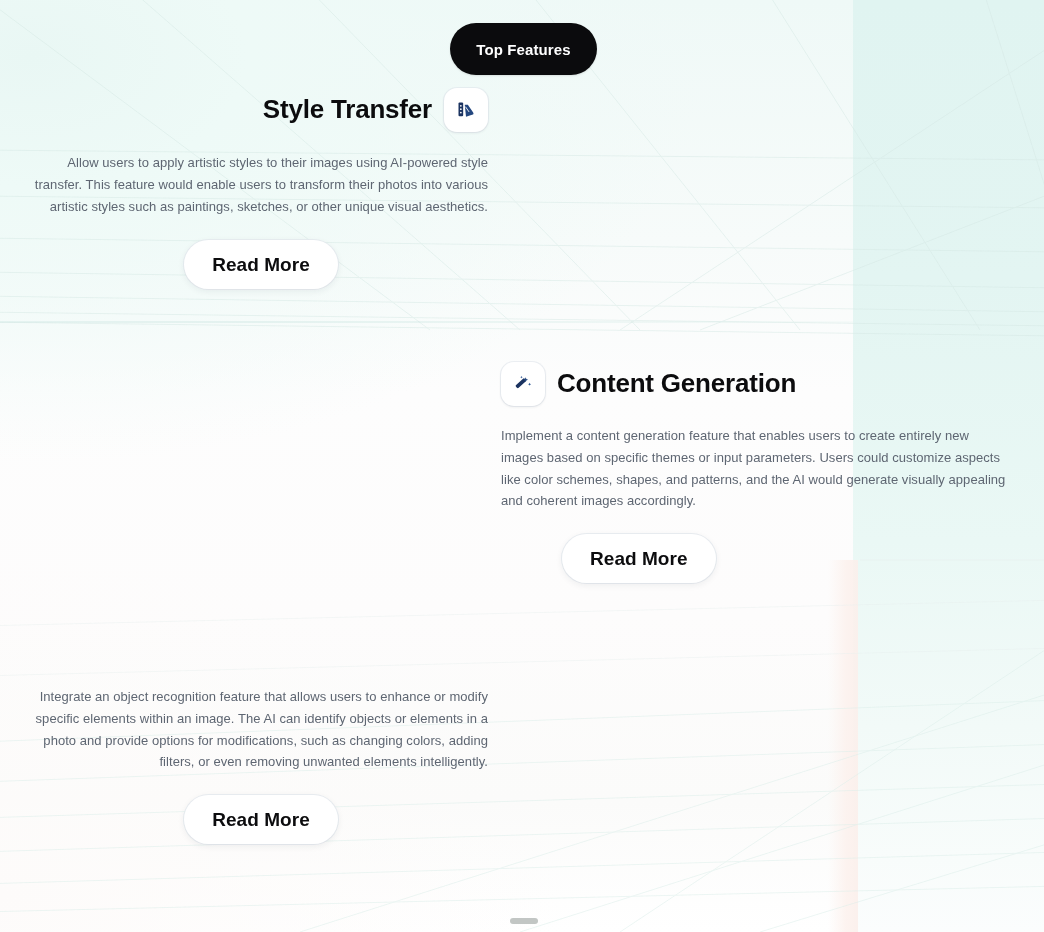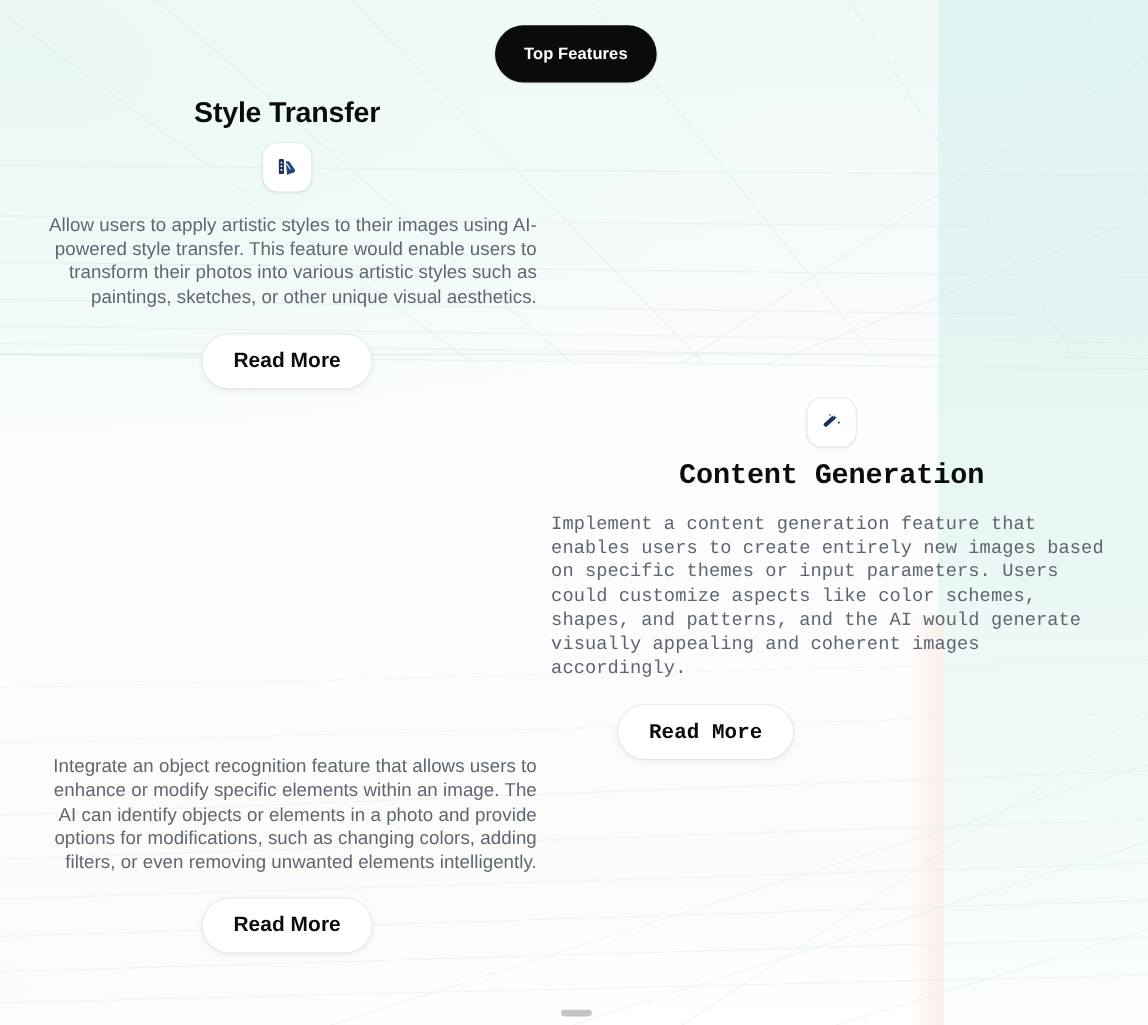--- a/index.html
+++ b/index.html
@@ -99,21 +99,20 @@
 
   
   .feature {
     position: absolute;
   }
 
   .feature-head {
     display: flex;
     align-items: center;
     gap: 12px;
-    flex-direction: column;
   }
   .feature.right .feature-head {
     justify-content: flex-end;
   }
   .feature.left .feature-head {
     justify-content: flex-start;
   }
 
   .feature-title {
     font-size: 26px;
@@ -131,21 +130,21 @@
     border-radius: 13px;
     background: #ffffff;
     box-shadow: 0 1px 3px rgba(20,30,45,0.09), 0 0 0 1px rgba(225,232,238,0.55);
     display: flex;
     align-items: center;
     justify-content: center;
   }
   .icon-tile svg { display: block; }
 
   .feature-desc {
-    font-size: 17px;
+    font-size: 13px;
     line-height: 21.8px;
     color: #5e6672;
     letter-spacing: 0.05px;
   }
   .feature.right .feature-desc { text-align: right; }
   .feature.left  .feature-desc { text-align: left; }
 
   .read-more {
     display: inline-flex;
     align-items: center;
@@ -245,21 +244,21 @@
             <path d="M11.6 8.4 L15.4 13.9" stroke="#ffffff" stroke-width="1.1" stroke-linecap="round"></path>
           </svg>
         </div>
       </div>
       <div class="feature-desc" style="margin-top:20px;">Allow users to apply artistic styles to their images using AI-powered style transfer. This feature would enable users to transform their photos into various artistic styles such as paintings, sketches, or other unique visual aesthetics.</div>
       <div class="rm-wrap center" style="margin-top:23px;">
         <div class="read-more">Read More</div>
       </div>
     </div>
 
-    <div class="feature left" style="left:501px; top:362px; width:510px;font-family:Liberation Mono, monospace;">
+    <div class="feature left" style="left:501px; top:362px; width:510px;">
       <div class="feature-head">
         <div class="icon-tile">
           <svg width="20" height="20" viewBox="0 0 24 24" fill="none">
             <rect x="2.6" y="14.1" width="14.2" height="4.6" rx="1.5" transform="rotate(-42 2.6 14.1)" fill="#1b3360"></rect>
             <path d="M15.2 4.0 l0.85 2.0 2.0 0.85 -2.0 0.85 -0.85 2.0 -0.85 -2.0 -2.0 -0.85 2.0 -0.85z" fill="#24477f"></path>
             <path d="M19.9 10.4 l0.55 1.3 1.3 0.55 -1.3 0.55 -0.55 1.3 -0.55 -1.3 -1.3 -0.55 1.3 -0.55z" fill="#2a5punch"></path>
             <path d="M19.9 10.4 l0.55 1.3 1.3 0.55 -1.3 0.55 -0.55 1.3 -0.55 -1.3 -1.3 -0.55 1.3 -0.55z" fill="#2a5391"></path>
             <path d="M10.2 2.3 l0.45 1.05 1.05 0.45 -1.05 0.45 -0.45 1.05 -0.45 -1.05 -1.05 -0.45 1.05 -0.45z" fill="#2a5391"></path>
           </svg>
         </div>

